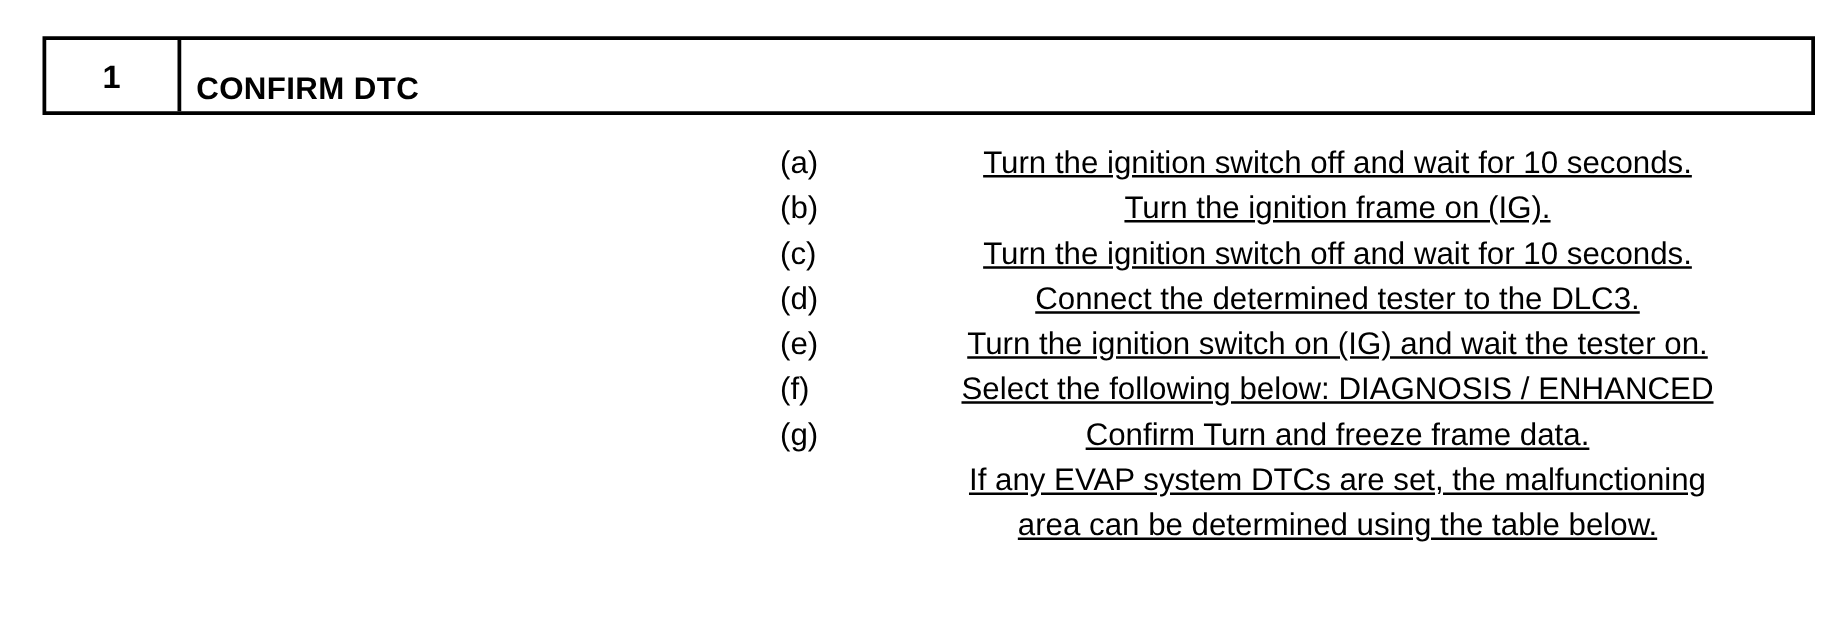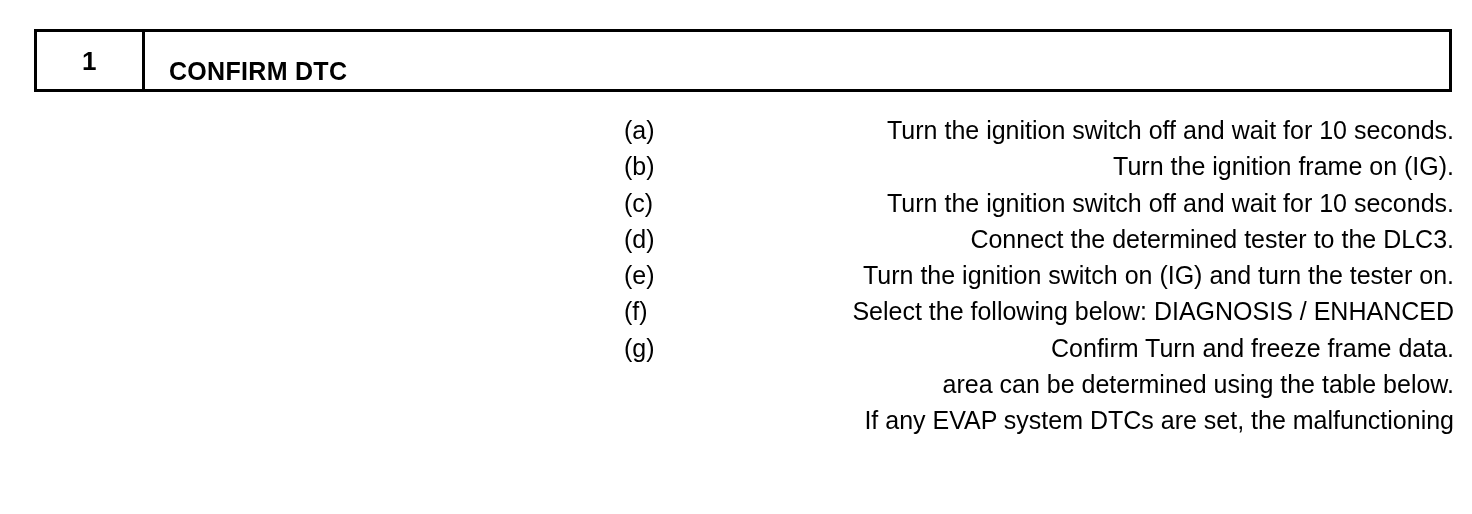--- a/index.html
+++ b/index.html
@@ -50,21 +50,21 @@
     font-size: 26px;
     font-weight: bold;
     line-height: 1;
     letter-spacing: 0.5px;
   }
 
   .step-title-cell {
     flex: 1 1 auto;
     display: flex;
     align-items: center;
-    padding-left: 24px;
+    padding-left: 12px;
     box-sizing: border-box;
     margin-top: 21px;
   }
 
   .step-title {
     font-size: 25px;
     font-weight: bold;
     line-height: 1;
     letter-spacing: 0.3px;
   }
@@ -87,21 +87,22 @@
   }
 
   .marker {
     flex: 0 0 62px;
     width: 62px;
     text-align: left;
   }
 
   .line-text {
     flex: 1 1 auto;
-    text-align: right;
+    text-align: center;
+    text-decoration: underline;
   }
 </style>
 </head>
 <body>
 
 <div class="page">
 
   <div class="step-header">
     <div class="step-number-cell">
       <span class="step-number">1</span>
@@ -128,38 +129,38 @@
       <span class="line-text">Turn the ignition switch off and wait for 10 seconds.</span>
     </div>
 
     <div class="instruction-line">
       <span class="marker">(d)</span>
       <span class="line-text">Connect the determined tester to the DLC3.</span>
     </div>
 
     <div class="instruction-line">
       <span class="marker">(e)</span>
-      <span class="line-text">Turn the ignition switch on (IG) and turn the tester on.</span>
+      <span class="line-text">Turn the ignition switch on (IG) and wait the tester on.</span>
     </div>
 
     <div class="instruction-line">
       <span class="marker">(f)</span>
       <span class="line-text">Select the following below: DIAGNOSIS / ENHANCED</span>
     </div>
 
 
     <div class="instruction-line">
       <span class="marker">(g)</span>
       <span class="line-text">Confirm Turn and freeze frame data.</span>
     </div>
 
     <div class="instruction-line">
       <span class="marker"></span>
-      <span class="line-text">area can be determined using the table below.</span>
+      <span class="line-text">If any EVAP system DTCs are set, the malfunctioning</span>
     </div>
 
     <div class="instruction-line">
       <span class="marker"></span>
-      <span class="line-text">If any EVAP system DTCs are set, the malfunctioning</span>
+      <span class="line-text">area can be determined using the table below.</span>
     </div>
 
   </div>
 </div>
 
 </body></html>

